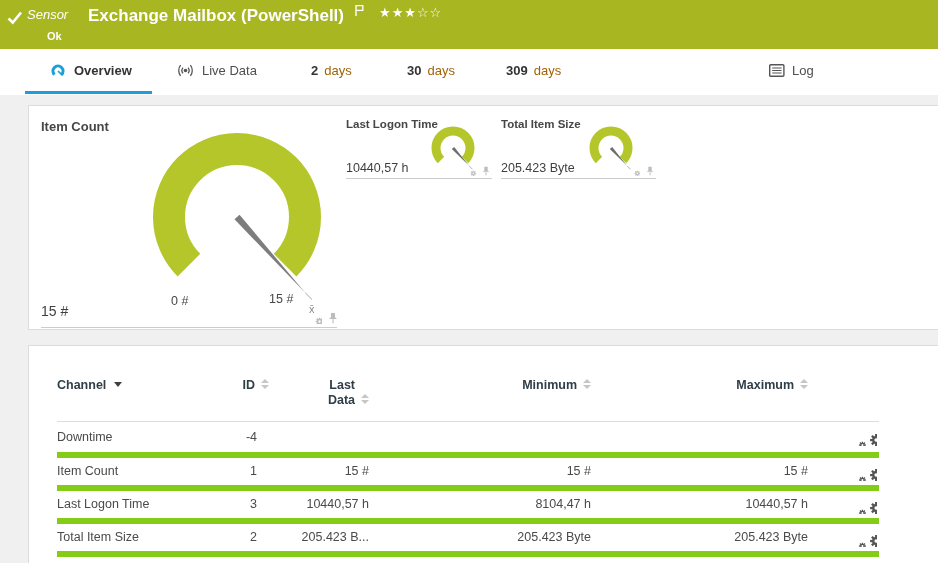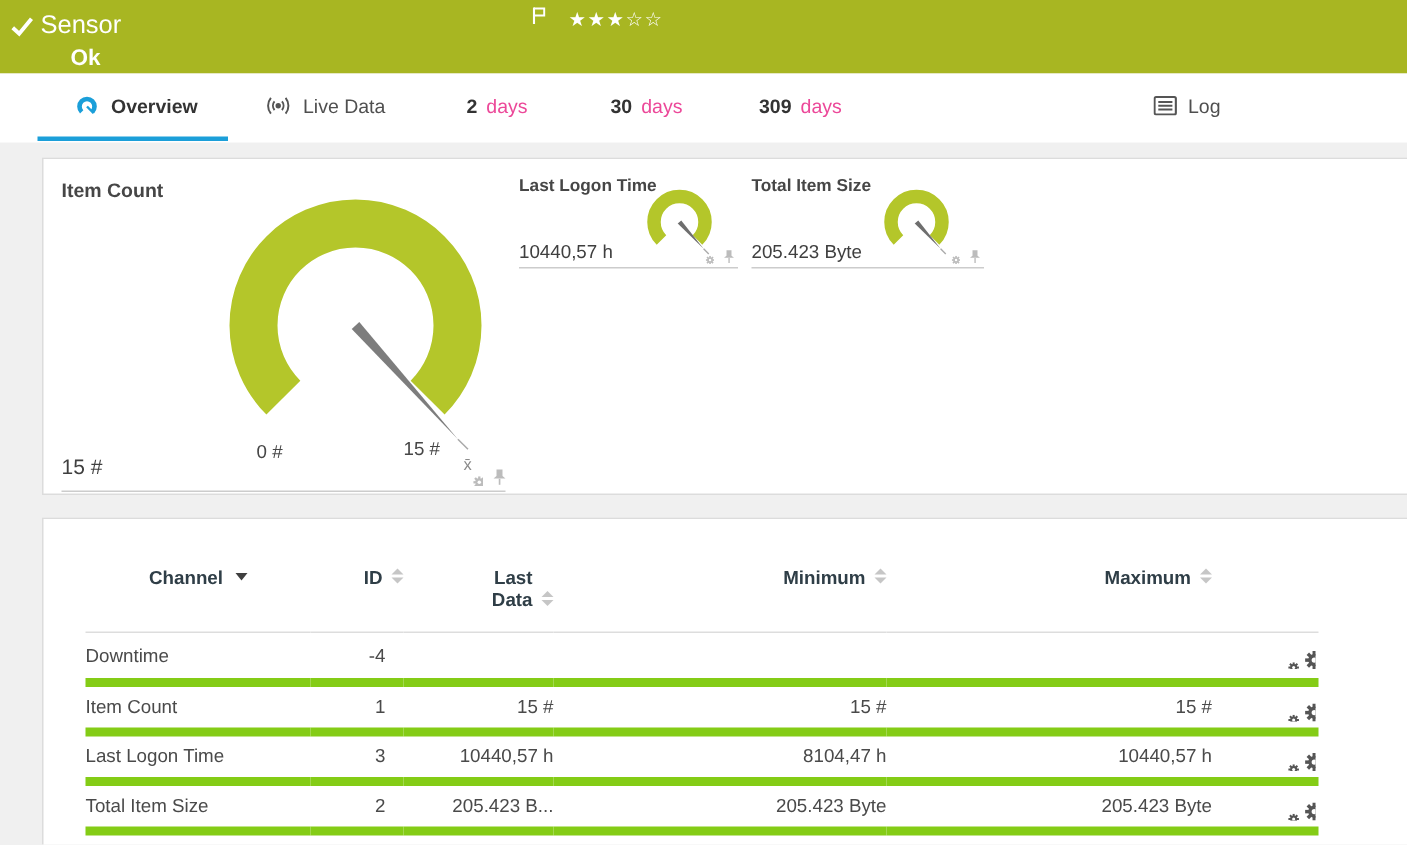--- a/index.html
+++ b/index.html
@@ -5,32 +5,32 @@
   * { box-sizing: border-box; }
   html,body { margin:0; padding:0; }
   body {
     width:938px; height:563px; overflow:hidden; position:relative;
     background:#f0f0f0; font-family:"Liberation Sans", sans-serif;
   }
 
   
   .sensor-header { position:absolute; top:0; left:0; width:100%; height:49px; background:#a8b622; color:#fff; }
   .sh-check  { position:absolute; left:7px;  top:11px; }
-  .sh-kind   { position:absolute; left:27px; top:7px;  font-size:17px; }
+  .sh-kind   { position:absolute; left:27px; top:7px;  font-style:italic; font-size:13px; }
   .sh-title  { position:absolute; left:88px; top:6px;  font-weight:bold; font-size:17px; white-space:nowrap; }
   .sh-flag   { position:absolute; left:354px; top:4px; cursor:pointer; }
   .sh-rating { position:absolute; left:379px; top:5px; font-size:13px; letter-spacing:1px; cursor:pointer; }
-  .sh-status { position:absolute; left:47px; top:30px; font-size:15px; font-weight:bold; }
+  .sh-status { position:absolute; left:47px; top:30px; font-size:11px; font-weight:bold; }
 
   
   .tabbar { position:absolute; top:49px; left:0; width:100%; height:46px; background:#fff; }
   .tab { position:absolute; top:0; height:43px; display:flex; align-items:center; gap:7px;
          font-size:13px; color:#4f4f4f; cursor:pointer; white-space:nowrap; }
   .tab .num  { font-weight:bold; color:#333; }
-  .tab .unit { color:#ec4899; margin-left:-1px; }
+  .tab .unit { color:#a16207; margin-left:-1px; }
   .tab.active .tab-label { font-weight:bold; color:#333; }
   .active-underline { position:absolute; left:25px; top:42px; width:127px; height:3px; background:#1b9fd9; }
 
   
   .card { position:absolute; left:28px; width:912px; background:#fff; border:1px solid #dcdcdc; }
   .card-gauges   { top:105px; height:225px; }
   .card-channels { top:345px; height:230px; }
 
   .panel { position:absolute; border-bottom:1px solid #ccc; }
   .panel-main { left:12px;  top:8px;  width:296px; height:214px; }
@@ -54,21 +54,21 @@
   .panel-llt  .panel-tools { left:119px; top:49px; }
   .panel-tis  .panel-tools { left:128px; top:49px; }
   .panel-tools svg { cursor:pointer; }
 
   
   table.channels { border-collapse:collapse; margin:18px 0 0 28px; table-layout:fixed; width:822px;
                    font-size:12.5px; color:#4a4a4a; }
   .col-channel { width:150px; } .col-id { width:62px; } .col-lv { width:100px; }
   .col-min { width:222px; } .col-max { width:217px; } .col-set { width:71px; }
   th { font-size:12.5px; font-weight:bold; color:#2f3e47; padding:14px 0 13px 0; vertical-align:top; }
-  th.h-left  { text-align:center; }
+  th.h-left  { text-align:left; }
   th.h-right { text-align:right; }
   .lv-label { display:inline-block; width:40px; text-align:right; line-height:15px; }
   tr { border-bottom:6px solid #84cc16; }
   thead tr { border-bottom:1px solid #ddd; }
   td { height:33px; padding:0; }
   td.c-left  { text-align:left; }
   td.c-right { text-align:right; }
   td.c-id { padding-right:12px; }
   td.c-set { text-align:right; padding-right:2px; color:#555; }
   td.c-set svg { cursor:pointer; vertical-align:middle; }
@@ -103,20 +103,21 @@
       <rect x="5.5" y="7.2" width="1.1" height="4" fill="currentColor"></rect>
     </symbol>
   </defs>
 </svg>
 
 <header class="sensor-header" style="background-color: rgb(168, 182, 34);">
   <svg class="sh-check" width="16" height="14">
     <path d="M1.5 7.5 L5.8 11.5 L14 1.5" fill="none" stroke="#fff" stroke-width="2.6"></path>
   </svg>
   <span class="sh-kind">Sensor</span>
+  <span class="sh-title">Exchange Mailbox (PowerShell)</span>
   <svg class="sh-flag" width="11" height="13">
     <path d="M2 1 v11" stroke="#fff" stroke-width="1.4" fill="none"></path>
     <path d="M2 1.7 h6.8 v4.6 h-6.8" stroke="#fff" stroke-width="1.3" fill="none"></path>
   </svg>
   <span class="sh-rating">★★★☆☆</span>
   <div class="sh-status">Ok</div>
 </header>
 
 <nav class="tabbar">
   <div class="tab active" style="left:50px">

